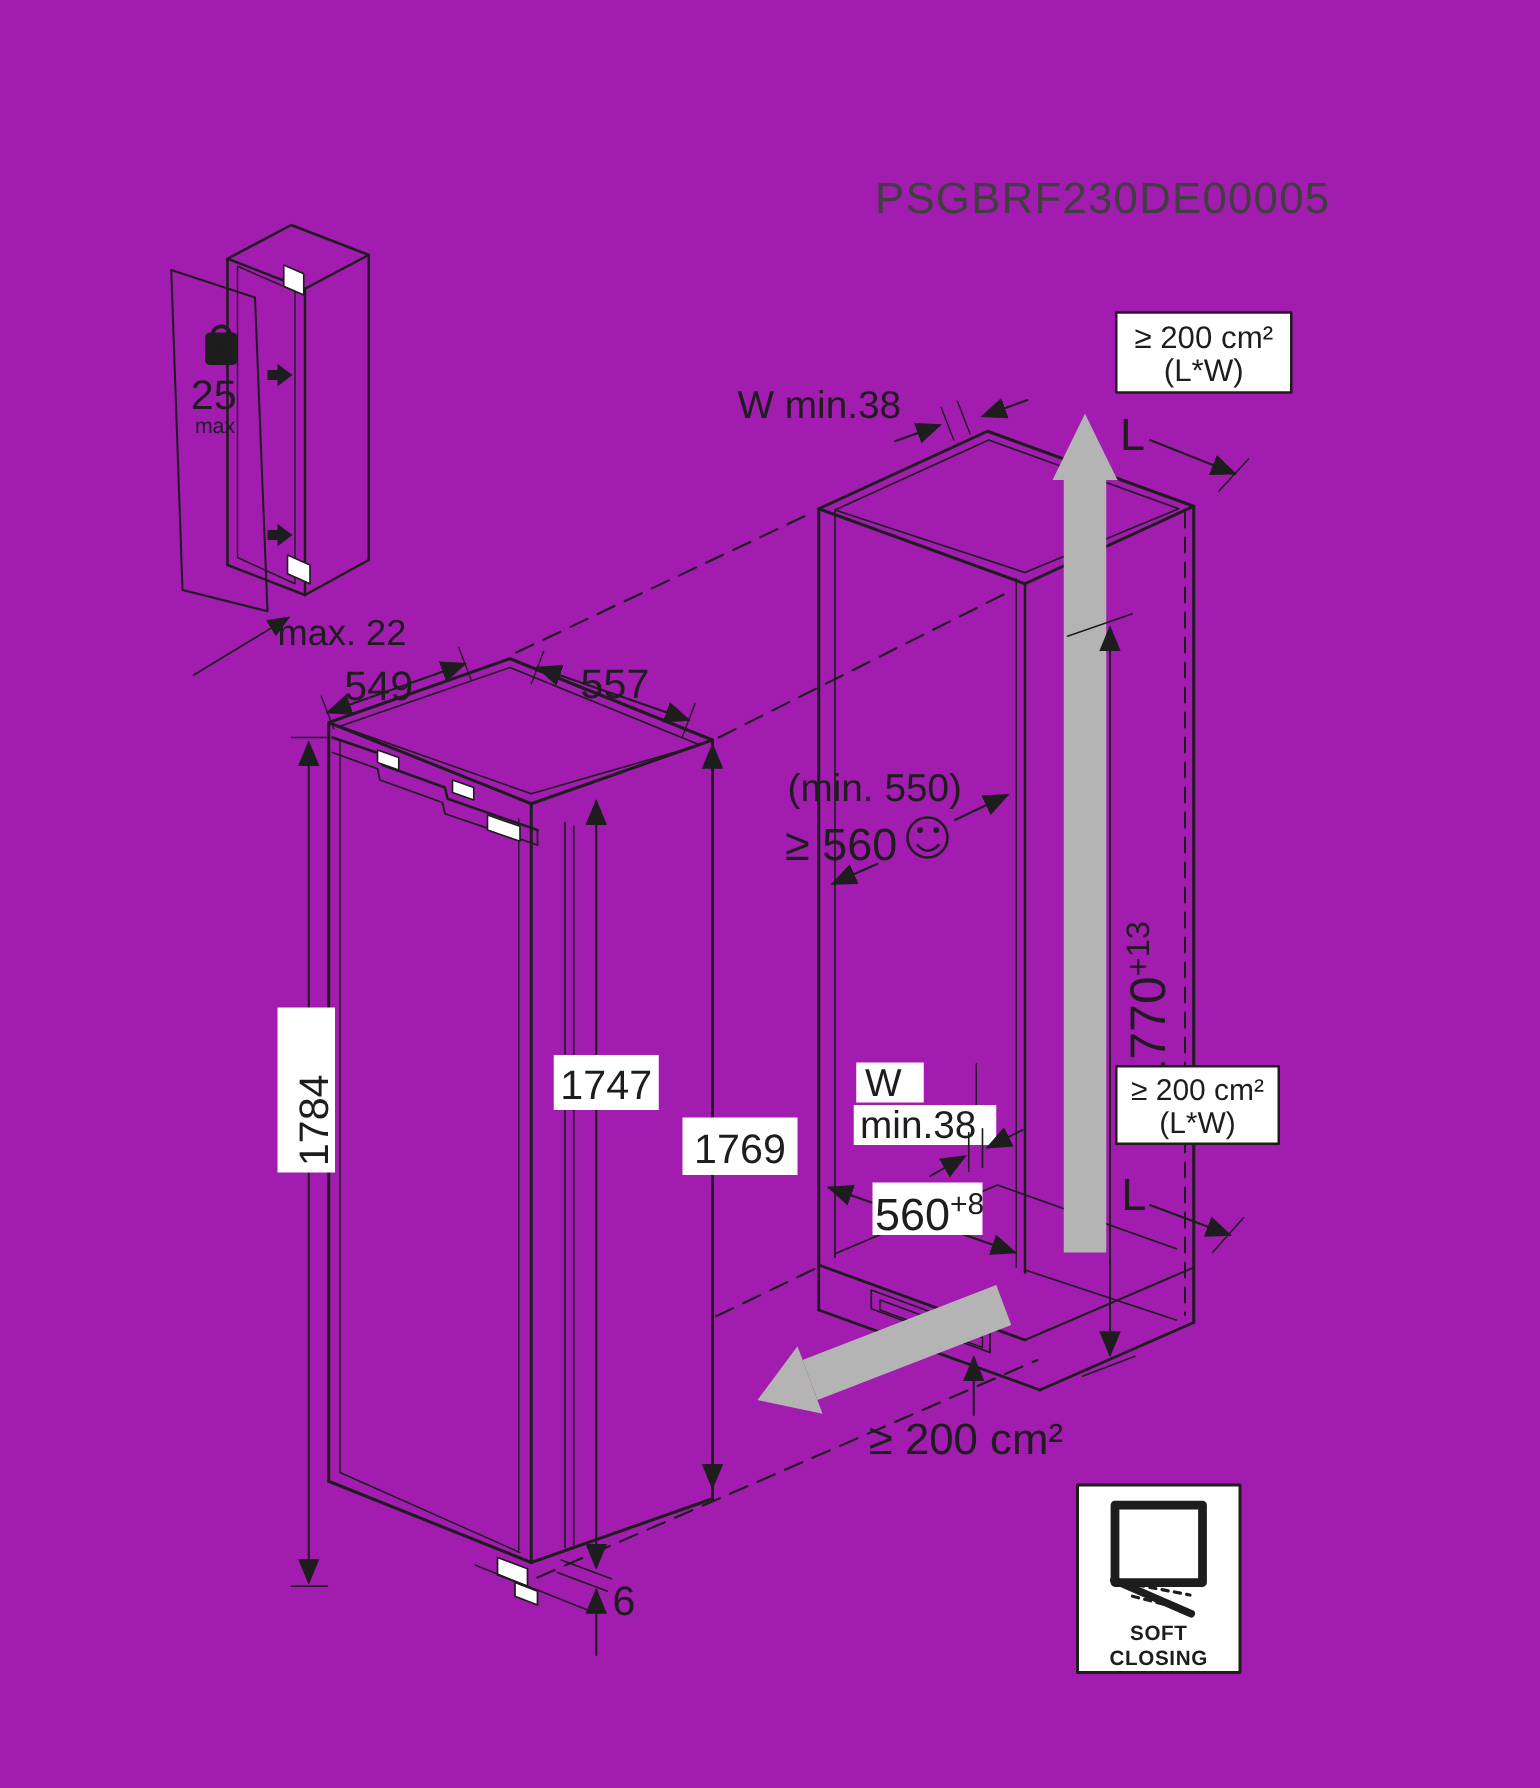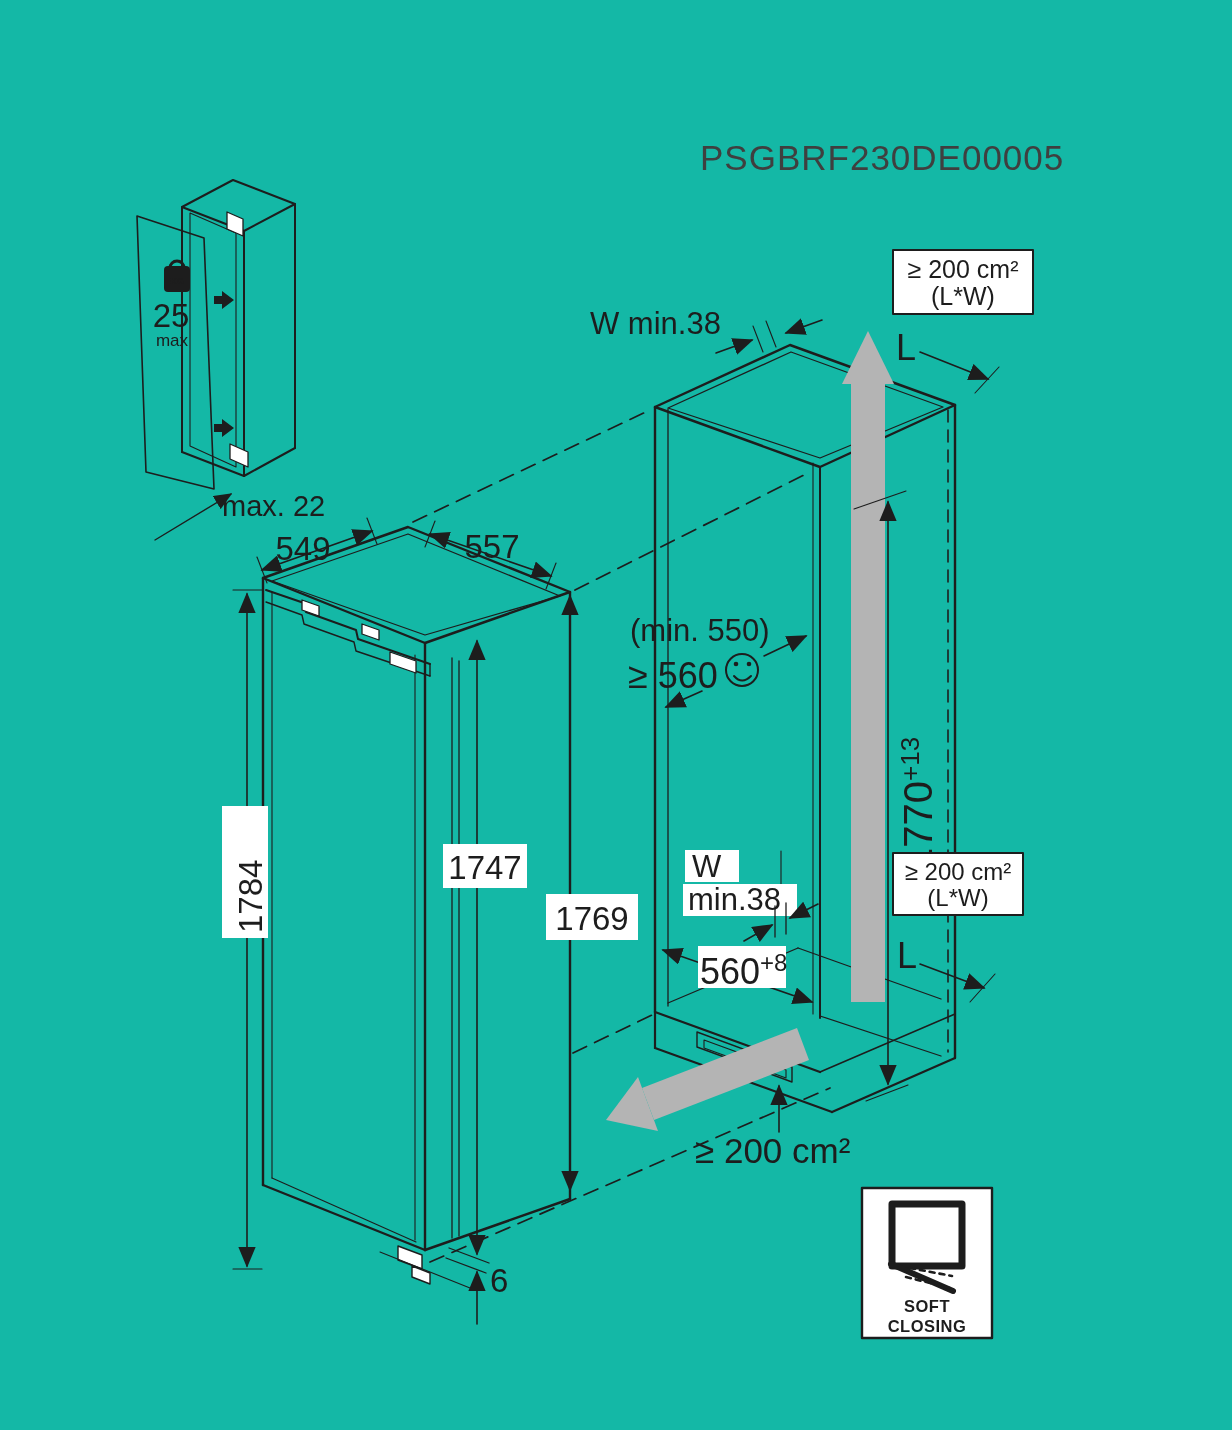--- a/index.html
+++ b/index.html
@@ -1,16 +1,16 @@
 <!DOCTYPE html>
 <html><head>
 <meta charset="utf-8">
 <style>
   html,body{margin:0;padding:0;background:#ffffff;}
-  #stage{position:relative;width:1232px;height:1430px;background:#14b8a6;overflow:hidden;}
+  #stage{position:relative;width:1232px;height:1430px;background:#a21caf;overflow:hidden;}
   svg{display:block;}
   svg *{vector-effect:none;}
   .ln{stroke:#1d1d1d;fill:none;stroke-linecap:round;stroke-linejoin:round;}
   .s30{stroke-width:3;} .s24{stroke-width:2.4;} .s22{stroke-width:2.2;} .s2{stroke-width:2;}
   .s16{stroke-width:1.6;} .s14{stroke-width:1.4;} .s13{stroke-width:1.3;} .s12{stroke-width:1.1;}
   .dash{stroke-dasharray:15 9;stroke-width:1.7;}
   .dash2{stroke-dasharray:12 8;stroke-width:1.6;}
   .mot{stroke-dasharray:5 5;stroke-width:2.6;}
   .fwhite{fill:#ffffff;}
   .fink{fill:#1d1d1d;stroke:none;}

